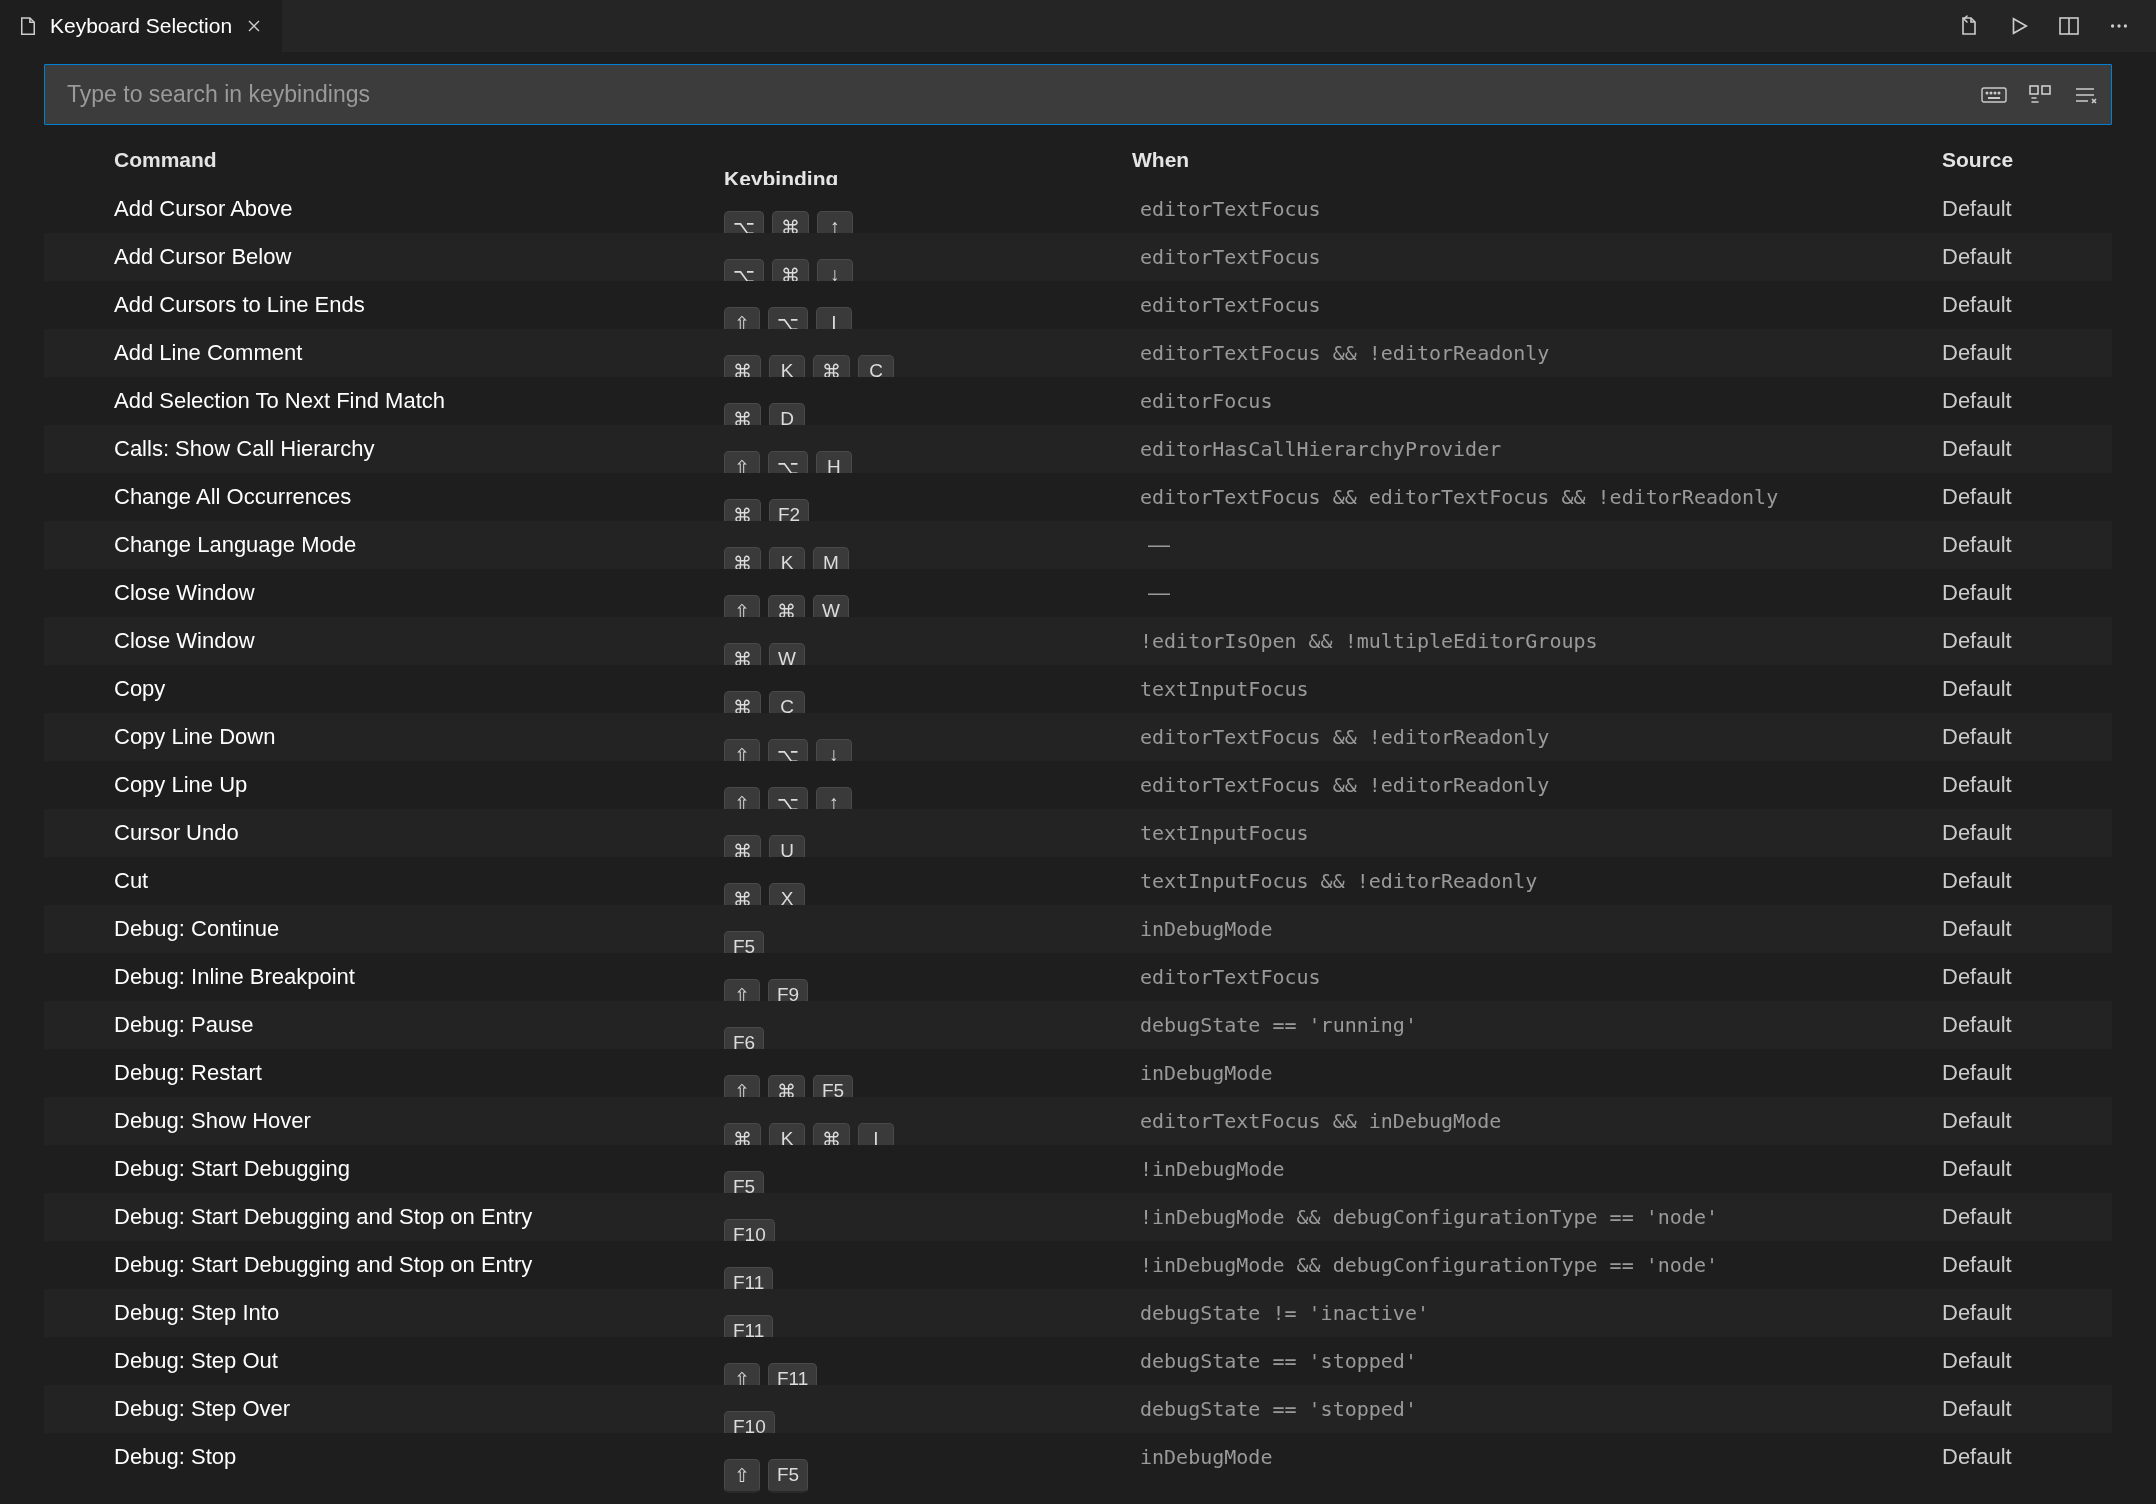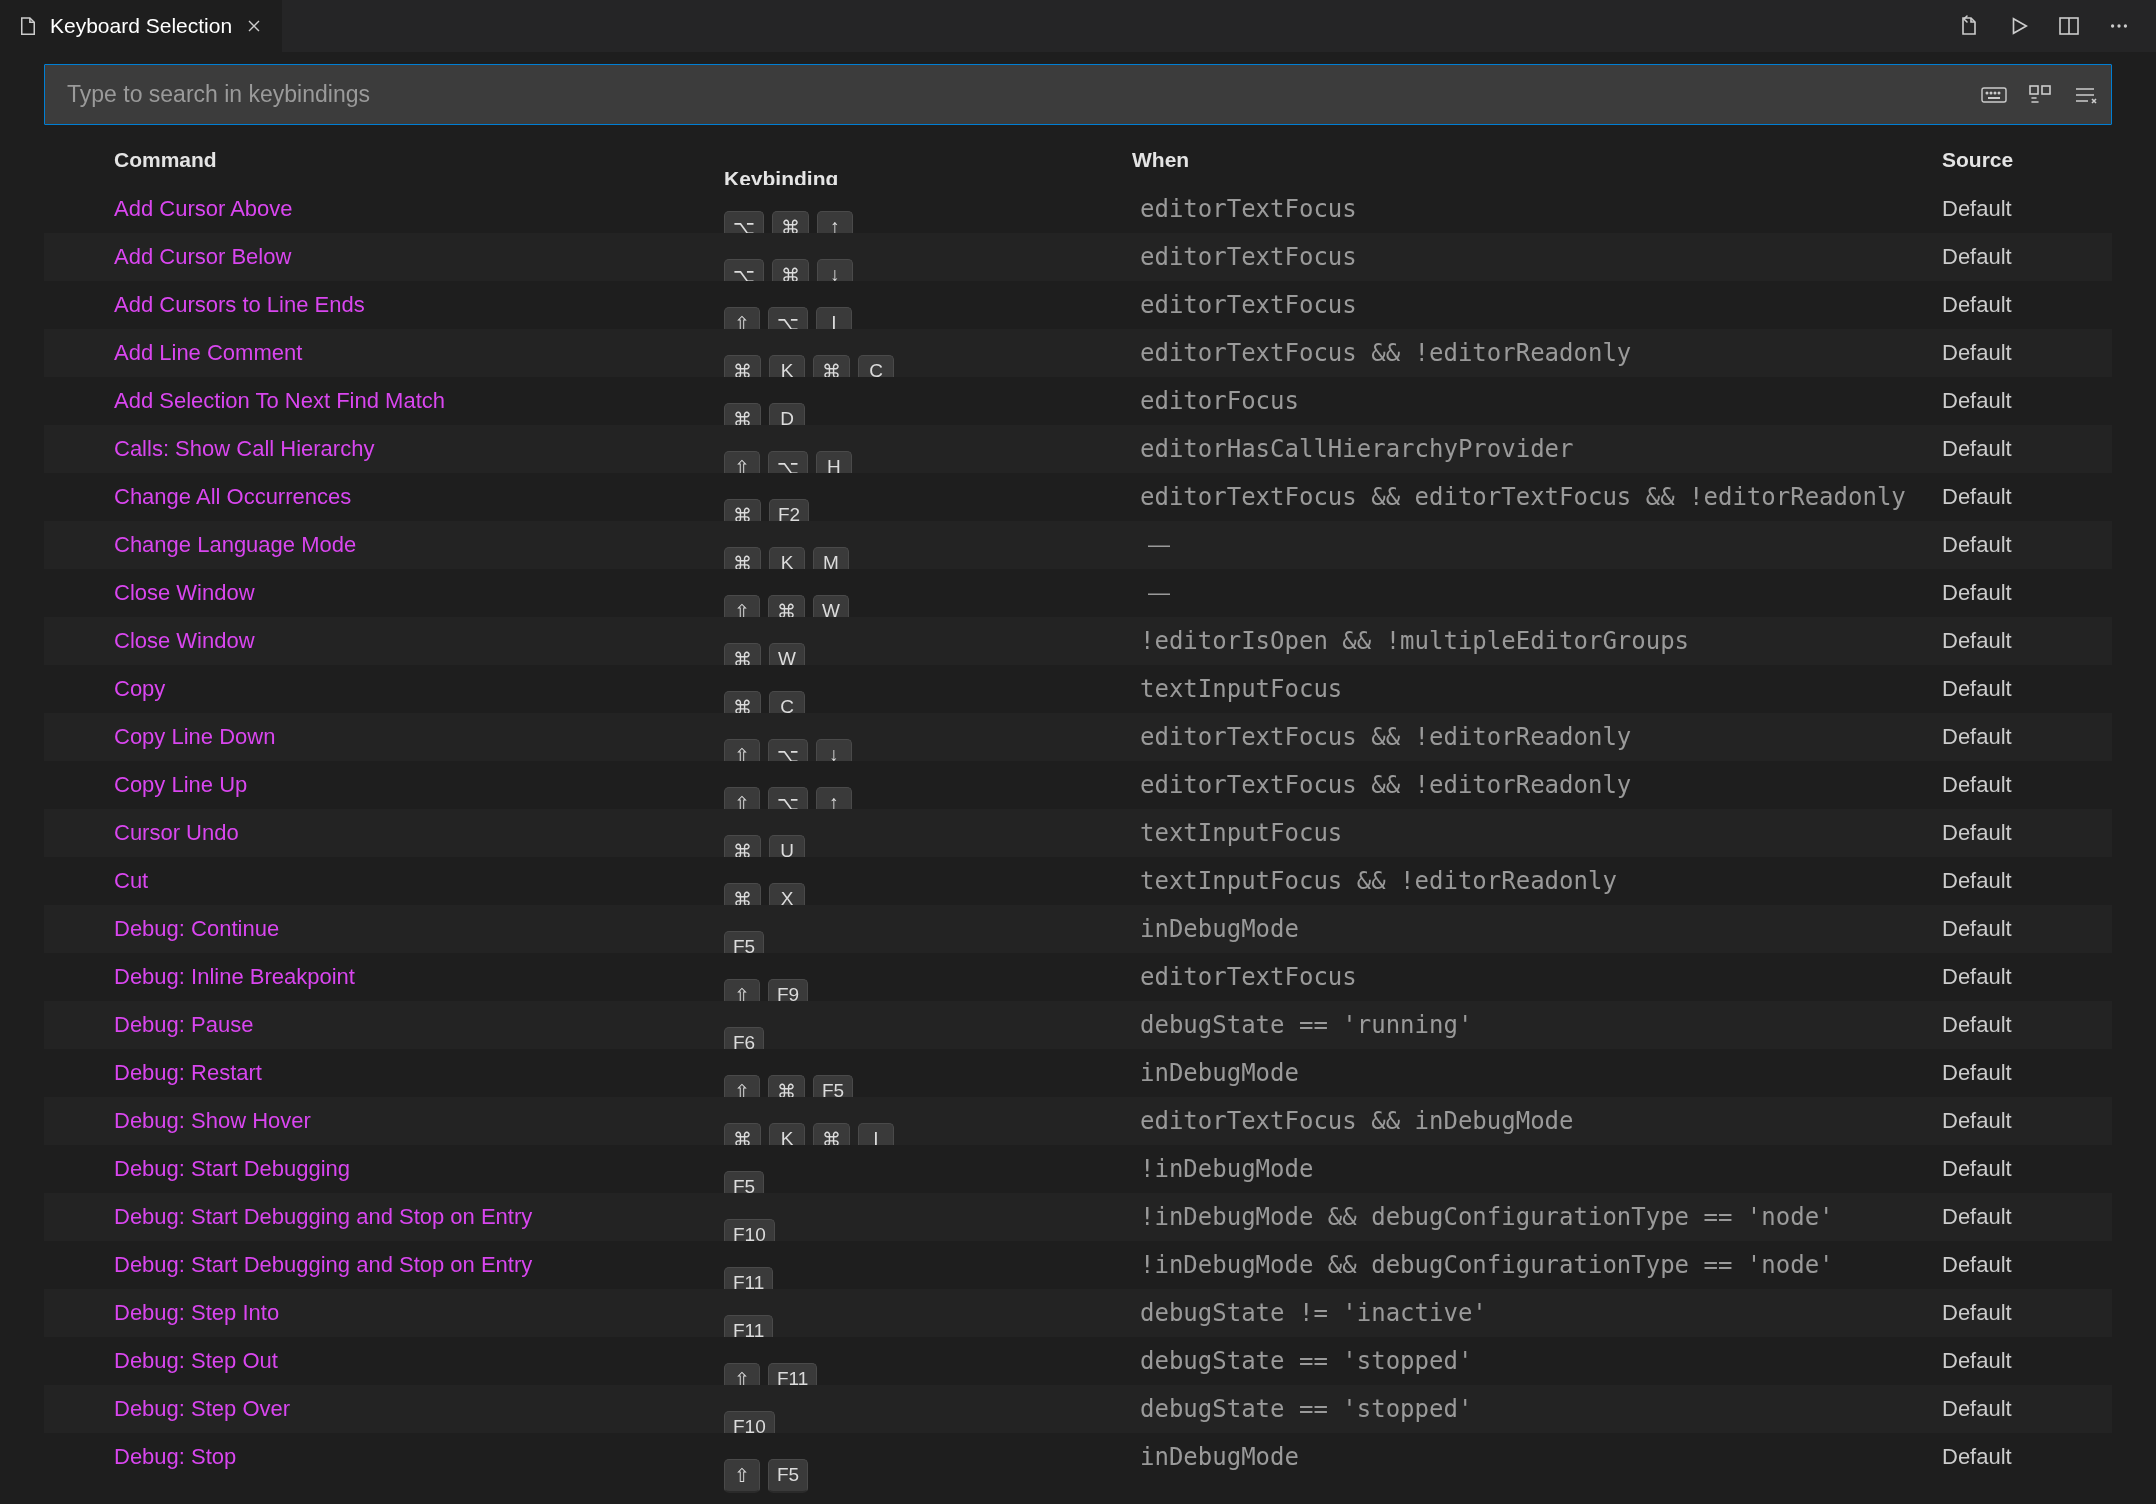--- a/index.html
+++ b/index.html
@@ -130,21 +130,21 @@
   flex-direction: column;
 }
 .row {
   display: flex;
   align-items: center;
   height: 48px;
 }
 .row:nth-child(even) { background: #232323; }
 .row:nth-child(odd) { background: #1e1e1e; }
 .cmd-text {
-  color: #d946ef;
+  color: #ffffff;
   font-size: 22px;
   white-space: nowrap;
   overflow: hidden;
   text-overflow: ellipsis;
 }
 .keys {
   display: flex;
   gap: 8px;
   align-items: center;
 }
@@ -159,21 +159,21 @@
   border: 1px solid #4a4a4a;
   border-bottom: 2px solid #2a2a2a;
   border-radius: 5px;
   color: #dcdcdc;
   font-size: 19px;
   font-family: -apple-system, sans-serif;
 }
 .when-text {
   color: #9a9a9a;
   font-family: "SF Mono", Menlo, Consolas, monospace;
-  font-size: 24px;
+  font-size: 20px;
   white-space: nowrap;
   overflow: hidden;
   text-overflow: ellipsis;
   padding-left: 8px;
 }
 .when-dash {
   color: #9a9a9a;
   padding-left: 16px;
   font-size: 22px;
 }

